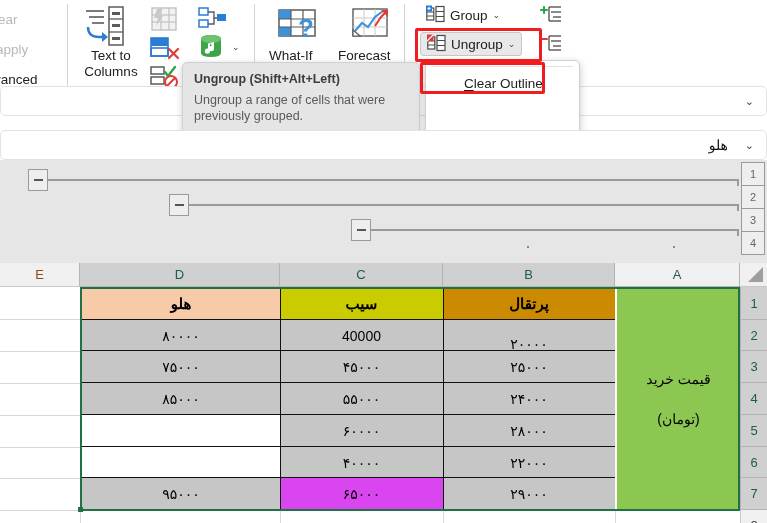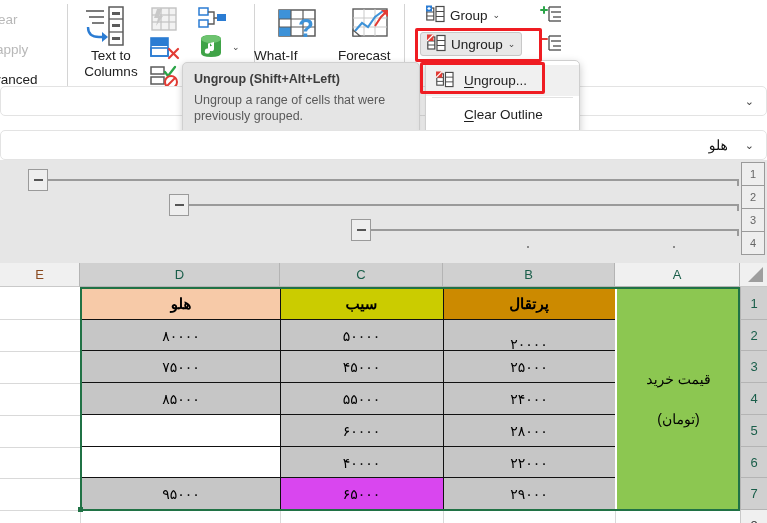--- a/index.html
+++ b/index.html
@@ -241,21 +241,21 @@
         <rect x="3" y="4" width="36" height="26" fill="#fff" stroke="#5b5b5b" stroke-width="1.5"></rect>
         <rect x="3" y="4" width="12" height="9" fill="#3d92d8"></rect>
         <rect x="3" y="21" width="12" height="9" fill="#3d92d8"></rect>
         <line x1="15" y1="4" x2="15" y2="30" stroke="#5b5b5b" stroke-width="1.2"></line>
         <line x1="27" y1="4" x2="27" y2="30" stroke="#5b5b5b" stroke-width="1.2"></line>
         <line x1="3" y1="13" x2="39" y2="13" stroke="#5b5b5b" stroke-width="1.2"></line>
         <line x1="3" y1="21" x2="39" y2="21" stroke="#5b5b5b" stroke-width="1.2"></line>
         <text x="22" y="31" font-family="Liberation Sans, sans-serif" font-size="26" fill="#3d92d8" font-weight="bold">?</text>
       </svg>
     </div>
-    <div class="big-btn-label" style="left:254px; top:48px;">What-If</div>
+    <div class="big-btn-label" style="left:269px; top:48px;">What-If</div>
 
     <div class="ico" style="left:350px; top:6px;">
       <svg width="46" height="40" viewBox="0 0 46 40">
         <rect x="3" y="3" width="34" height="27" fill="#fff" stroke="#5b5b5b" stroke-width="1.4"></rect>
         <line x1="14" y1="3" x2="14" y2="30" stroke="#c9c9c9" stroke-width="1"></line>
         <line x1="25" y1="3" x2="25" y2="30" stroke="#c9c9c9" stroke-width="1"></line>
         <line x1="3" y1="12" x2="37" y2="12" stroke="#c9c9c9" stroke-width="1"></line>
         <line x1="3" y1="21" x2="37" y2="21" stroke="#c9c9c9" stroke-width="1"></line>
         <polyline points="5,25 12,17 18,21 25,11 33,5" fill="none" stroke="#3d92d8" stroke-width="2.1"></polyline>
         <polyline points="25,20 31,11 37,5" fill="none" stroke="#e23b34" stroke-width="2.1"></polyline>
@@ -339,35 +339,20 @@
       <span class="chev">⌄</span>
     </div>
   </div>
 
   <div class="tooltip">
     <div class="tt-title">Ungroup (Shift+Alt+Left)</div>
     <div class="tt-body">Ungroup a range of cells that were previously grouped.</div>
   </div>
 
   <div class="menu">
-    <div class="menu-item hl">
-      <span>
-        <svg width="18" height="17" viewBox="0 0 19 18">
-          <rect x="0.8" y="3" width="7" height="12" fill="#fff" stroke="#4a4a4a" stroke-width="1.2"></rect>
-          <line x1="0.8" y1="7" x2="7.8" y2="7" stroke="#4a4a4a" stroke-width="1"></line>
-          <line x1="0.8" y1="11" x2="7.8" y2="11" stroke="#4a4a4a" stroke-width="1"></line>
-          <rect x="10" y="1.5" width="8" height="15" fill="#fff" stroke="#4a4a4a" stroke-width="1.2"></rect>
-          <line x1="10" y1="6.5" x2="18" y2="6.5" stroke="#4a4a4a" stroke-width="1"></line>
-          <line x1="10" y1="11.5" x2="18" y2="11.5" stroke="#4a4a4a" stroke-width="1"></line>
-          <rect x="0" y="0.5" width="6.5" height="6.5" fill="#e23b34"></rect>
-          <line x1="0" y1="7" x2="6.5" y2="0.5" stroke="#fff" stroke-width="1.2"></line>
-        </svg>
-      </span>
-      <span class="mi-label"><u>U</u>ngroup...</span>
-    </div>
     <div class="menu-sep"></div>
     <div class="menu-item" style="padding-left:38px;">
       <span class="mi-label"><u>C</u>lear Outline</span>
     </div>
   </div>
 
   <div class="redbox" style="left:415px; top:28px; width:127px; height:34px;"></div>
   <div class="redbox" style="left:420px; top:62px; width:125px; height:32px;"></div>
 
   <div class="fbar" style="top:130px; height:30px;">
@@ -445,21 +430,21 @@
     <div class="cell" style="left:617px; top:24px; width:123px; height:223px; background:#8CC751; flex-direction:column; gap:24px;">
       <span>قیمت خرید</span>
       <span>(تومان)</span>
     </div>
 
     <div class="cell hdrcell" style="left:443px; top:24px; width:172px; height:33px; background:#CC8A00;">پرتقال</div>
     <div class="cell hdrcell" style="left:280px; top:24px; width:163px; height:33px; background:#CBCC00;">سیب</div>
     <div class="cell hdrcell" style="left:82px;  top:24px; width:198px; height:33px; background:#F7CAA8;">هلو</div>
 
     <div class="cell" style="left:443px; top:57px;  width:172px; height:47px; background:#C6C6C6;">۲٠٠٠٠</div>
-    <div class="cell" style="left:280px; top:57px;  width:163px; height:31px; background:#C6C6C6;">۵٠٠٠٠</div>
+    <div class="cell" style="left:280px; top:57px;  width:163px; height:31px; background:#C6C6C6;">40000</div>
     <div class="cell" style="left:82px;  top:57px;  width:198px; height:31px; background:#C6C6C6;">۸٠٠٠٠</div>
 
     <div class="cell" style="left:443px; top:88px;  width:172px; height:32px; background:#C6C6C6;">۲۵٠٠٠</div>
     <div class="cell" style="left:280px; top:88px;  width:163px; height:32px; background:#C6C6C6;">۴۵٠٠٠</div>
     <div class="cell" style="left:82px;  top:88px;  width:198px; height:32px; background:#C6C6C6;">۷۵٠٠٠</div>
 
     <div class="cell" style="left:443px; top:120px; width:172px; height:32px; background:#C6C6C6;">۲۴٠٠٠</div>
     <div class="cell" style="left:280px; top:120px; width:163px; height:32px; background:#C6C6C6;">۵۵٠٠٠</div>
     <div class="cell" style="left:82px;  top:120px; width:198px; height:32px; background:#C6C6C6;">۸۵٠٠٠</div>
 

